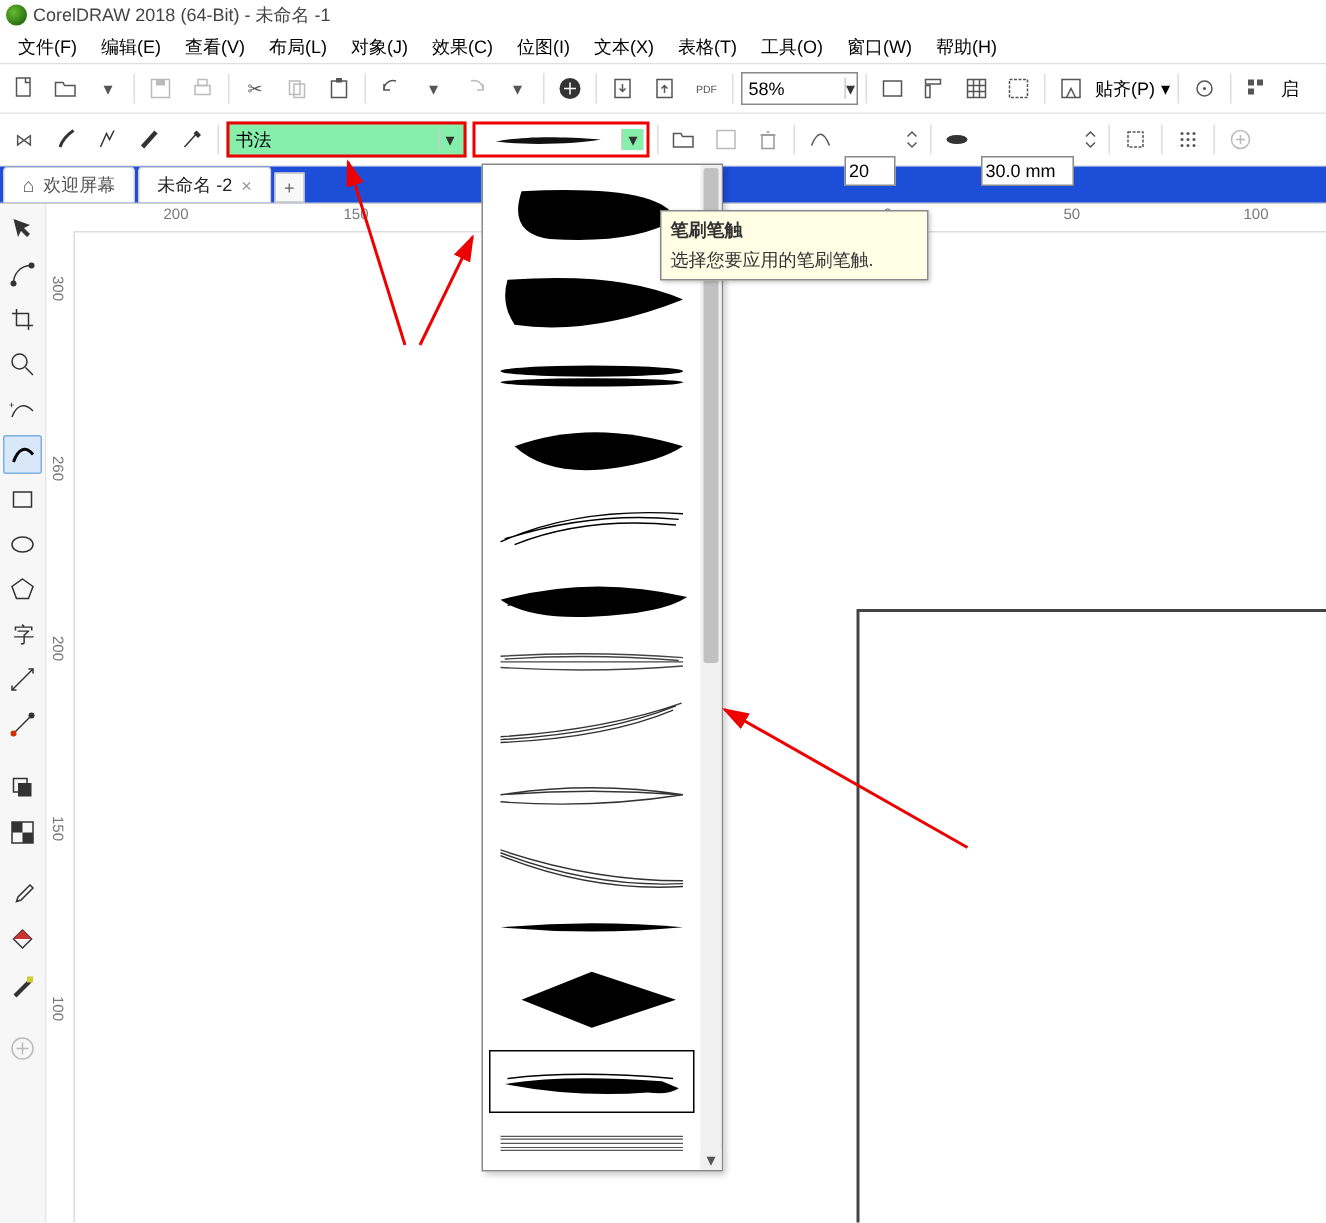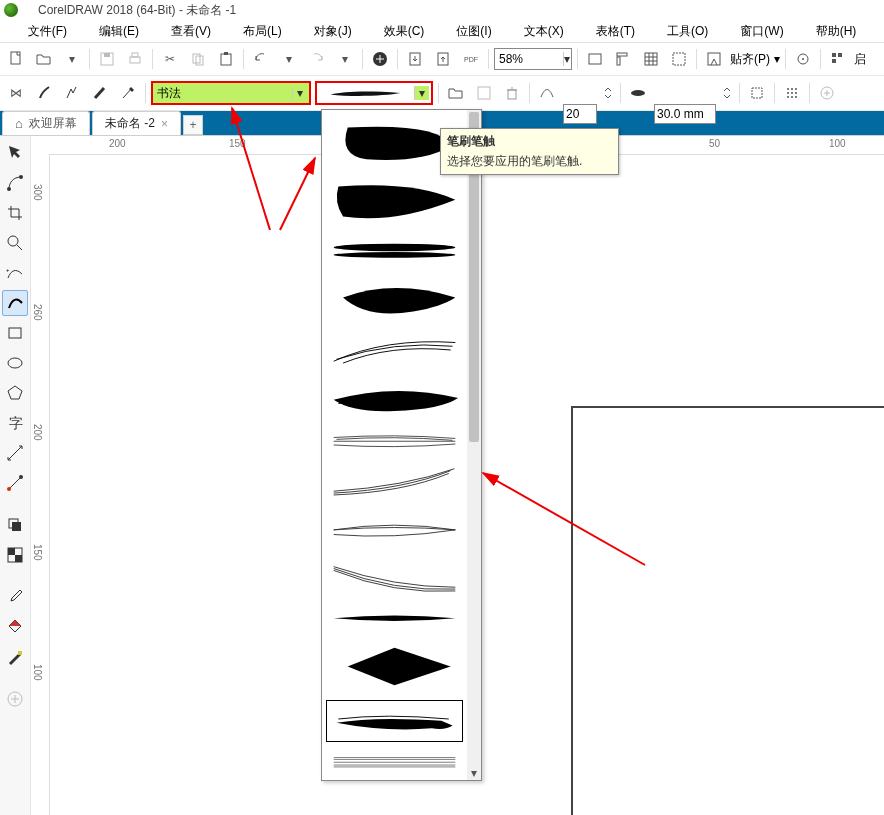--- a/index.html
+++ b/index.html
@@ -14,36 +14,35 @@
     position: relative;
   }
   .title-bar {
     height: 18px;
     background: #fff;
     color: #444;
     font-size: 12px;
     padding: 1px 4px;
     display: flex;
     align-items: center;
-    gap: 20px;
+    gap: 4px;
   }
   .title-bar .app-icon {
     width: 14px; height: 14px;
     background: radial-gradient(circle at 5px 5px, #6b3, #150);
     border-radius: 50%;
   }
   .menu-bar {
     height: 22px;
     display: flex;
     align-items: center;
-    gap: 16px;
+    gap: 0;
     padding: 0 4px;
     border-bottom: 1px solid #e0e0e0;
     background: #fff;
-    justify-content: center;
   }
   .menu-item {
     padding: 2px 8px;
     cursor: default;
   }
   .toolbar-row {
     height: 28px;
     display: flex;
     align-items: center;
     padding: 2px 4px;
@@ -73,41 +72,41 @@
   }
   .combo .drop {
     width: 14px; text-align:center; color:#333;
     border-left: 1px solid #ccc;
     margin-left: 4px;
     cursor:pointer;
   }
   .hl-red {
     border: 2px solid #e00 !important;
   }
-  .bg-sel { background:#bef264;gap:16px; }
+  .bg-sel { background:#86efac;gap:16px; }
   .prop-bar {
     height: 30px;
     display:flex; align-items:center;
     gap:4px;
     padding: 2px 4px;
     background:#fff;
     border-bottom:1px solid #e8e8e8;
   }
   input.num {
     width: 50px; height: 18px;
     border:1px solid #888; padding:0 2px;
     font-size:12px;
     margin-top:42px;
   }
   input.num.small{ width:28px;}
   .tabs {
     height: 24px;
     display:flex; align-items:flex-end;
     gap:2px;
-    background:#0369a1;
+    background:#1d4ed8;
     padding:0 2px;
     border-bottom:1px solid #cfcfcf;
   }
   .tab {
     padding: 3px 12px;
     background:#fff;
     border:1px solid #cfcfcf;
     border-bottom:0;
     border-radius: 3px 3px 0 0;
     display:flex; align-items:center;
@@ -211,21 +210,21 @@
     background:#c1c1c1; border-radius:2px;
   }
   .scroll-arrow-dn{
     position:absolute;left:0;right:0;bottom:0;height:14px;
     display:flex;align-items:center;justify-content:center;
     color:#555;background:#f0f0f0;
   }
   
   .tooltip{
     position:absolute;
-    left:440px; top:128px;
+    left:440px; top:140px;
     width:165px;
     background:#ffffe6;
     border:1px solid #888;
     padding:4px 6px;
     font-size:12px;
     color:#333;
     z-index:60;
     box-shadow:1px 1px 3px rgba(0,0,0,0.25);
   }
   .tooltip .tt-title{ font-weight:bold; margin-bottom:3px;}

